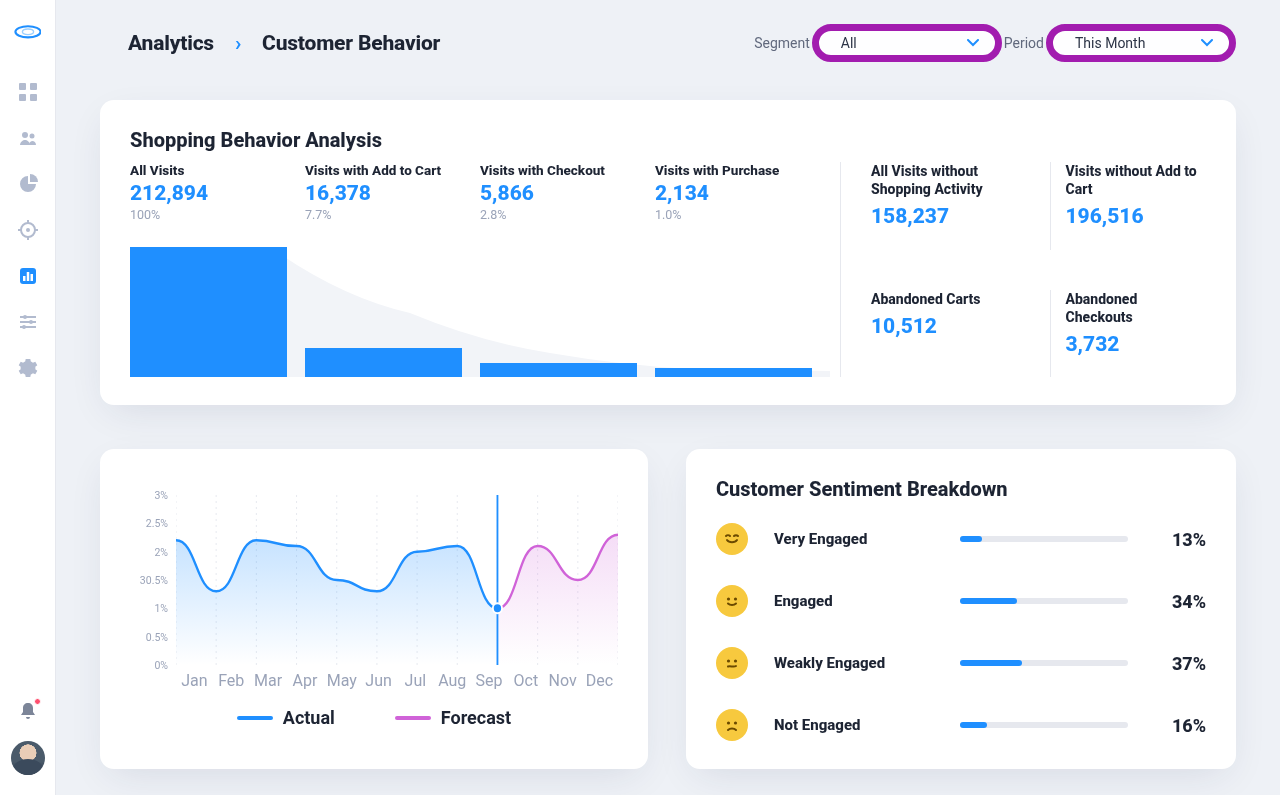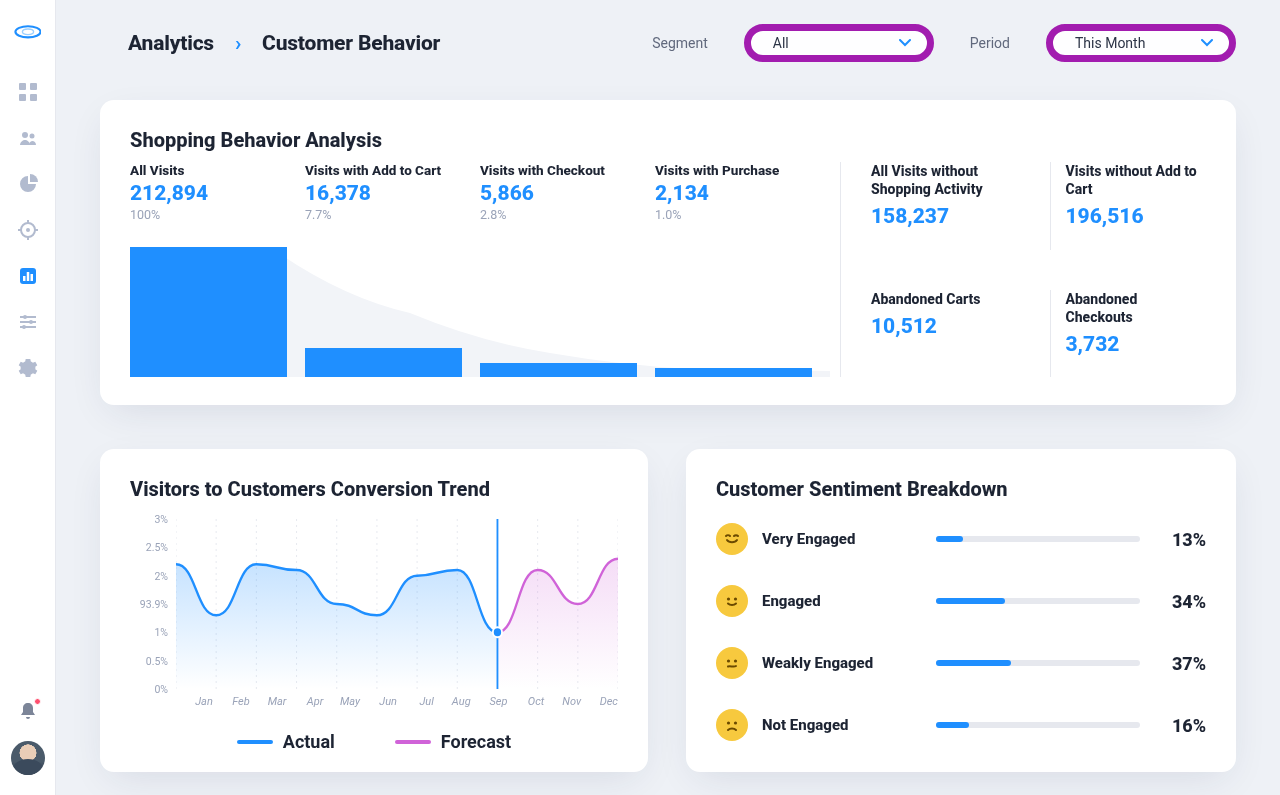--- a/index.html
+++ b/index.html
@@ -19,21 +19,21 @@
   .bell .dot { position:absolute; top:-3px; right:-3px; width:7px; height:7px; border-radius:50%; background:#ff4f6e; border:1.5px solid #fff; }
   .avatar { width:34px; height:34px; border-radius:50%; background: radial-gradient(circle at 50% 35%, #e9cdb7 0 30%, transparent 31%), linear-gradient(180deg,#4a5a6a 60%,#2f3b48 100%); background-color:#d9e0ea; display:block; position:relative; overflow:hidden; }
   .avatar::after{content:"";position:absolute;left:50%;bottom:-4px;width:30px;height:20px;background:#3b4a5c;border-radius:50% 50% 0 0;transform:translateX(-50%);}
   .avatar::before{content:"";position:absolute;left:50%;top:6px;width:14px;height:14px;background:#e9cdb7;border-radius:50%;transform:translateX(-50%);}
 
   
   .main { flex:1; padding: 24px 44px 0 44px; overflow:hidden; }
   .header { display:flex; align-items:center; }
   .breadcrumb { font-size:21px; font-weight:800; color:#1d2433; letter-spacing:-0.2px; display:flex; align-items:center; gap:21px;margin-left:28px; }
   .breadcrumb .sep { color:#1f8fff; font-weight:700; }
-  .controls { margin-left:auto; display:flex; align-items:center; gap:36px; }
+  .controls { margin-left:auto; display:flex; align-items:center; gap:2px; }
   .ctrl-label { font-size:14px; color:#61697d; }
   .dropdown { background:#fefeff; border:7px solid #a21caf; border-radius:999px; height:38px; padding:0 42px 0 22px; font-size:14px; color:#2c3446; display:flex; align-items:center; min-width:190px; position:relative; cursor:pointer; }
   .dropdown .chev { position:absolute; right:16px; top:50%; transform:translateY(-50%); }
 
   
   .card { background:#fff; border-radius:14px; box-shadow:0 12px 40px -10px rgba(30,45,80,0.12); padding:28px 30px; }
   .card-title { font-size:20px; font-weight:800; color:#1d2433; }
 
   
   .card-behavior { margin-top:38px; }
@@ -58,28 +58,28 @@
   .card-trend { flex:0 0 548px; padding-bottom:20px;}
   .card-sent { flex:1; }
 
   
   .trend-wrap { position:relative; margin-top:18px; }
   .yaxis { position:absolute; left:0; top:0; height:170px; width:38px; }
   .yaxis div { position:absolute; right:0; font-size:10.5px; color:#9aa3b8; text-align:right; width:100%; transform:translateY(-50%); }
   .plot { margin-left:46px; height:190px; position:relative; }
   .plot svg.chart { width:100%; height:170px; display:block;}
   .xaxis { display:flex; margin-top:6px; }
-  .xaxis span { flex:1; text-align:right; font-size:11px; color:#9aa3b8;font-style:italic; }
+  .xaxis span { flex:1; text-align:center; font-size:16px; color:#9aa3b8; }
   .legend { display:flex; justify-content:center; gap:60px; margin-top:22px; }
   .legend-item { display:flex; align-items:center; gap:10px; font-size:18px; font-weight:700; color:#1d2433; }
   .swatch { width:36px; height:4px; border-radius:3px; }
 
   
   .sent-list { margin-top:22px; display:flex; flex-direction:column; gap:30px; }
-  .sent-row { display:flex; align-items:center; gap:14px; }
+  .sent-row { display:flex; align-items:center; gap:26px; }
   .face { width:32px; height:32px; border-radius:50%; background:#f7c93e; display:flex; align-items:center; justify-content:center; flex:0 0 32px;}
   .face svg { width:22px; height:22px; stroke:#6b4a00; stroke-width:2; fill:none; stroke-linecap:round;}
   .sent-label { font-size:15px; font-weight:800; color:#1d2433; flex:0 0 160px; }
   .sent-bar { flex:1; height:6px; border-radius:4px; background:#e6e8ee; position:relative; }
   .sent-bar i { position:absolute; left:0; top:0; bottom:0; background:#1f8fff; border-radius:4px; }
   .sent-pct { font-size:18px; font-weight:800; color:#1d2433; width:52px; text-align:right; }
 </style>
 </head>
 <body>
 
@@ -243,27 +243,26 @@
             <div class="mname">Abandoned Checkouts</div>
             <div class="mval">3,732</div>
           </div>
         </div>
     </div>
   </section>
 
   <div class="row2">
 
     <section class="card card-trend">
-      <h2 class="card-title">Visitors to Customers Conversion Trend</h2>
       <div class="trend-wrap">
         <div class="yaxis" id="yaxis">
             <div style="top: 170px;">0%</div>
             <div style="top: 141.667px;">0.5%</div>
             <div style="top: 113.333px;">1%</div>
-            <div style="top: 85px;">93.9%</div>
+            <div style="top: 85px;">30.5%</div>
             <div style="top: 56.6667px;">2%</div>
             <div style="top: 28.3333px;">2.5%</div>
             <div style="top: 0px;">3%</div>
           </div>
         <div class="plot">
           <svg class="chart" viewBox="0 0 480 170" preserveAspectRatio="none">
             <defs>
               <linearGradient id="ga" x1="0" y1="0" x2="0" y2="1">
                   <stop offset="0" stop-color="#1f8fff" stop-opacity="0.25"></stop>
                   <stop offset="1" stop-color="#1f8fff" stop-opacity="0"></stop>

